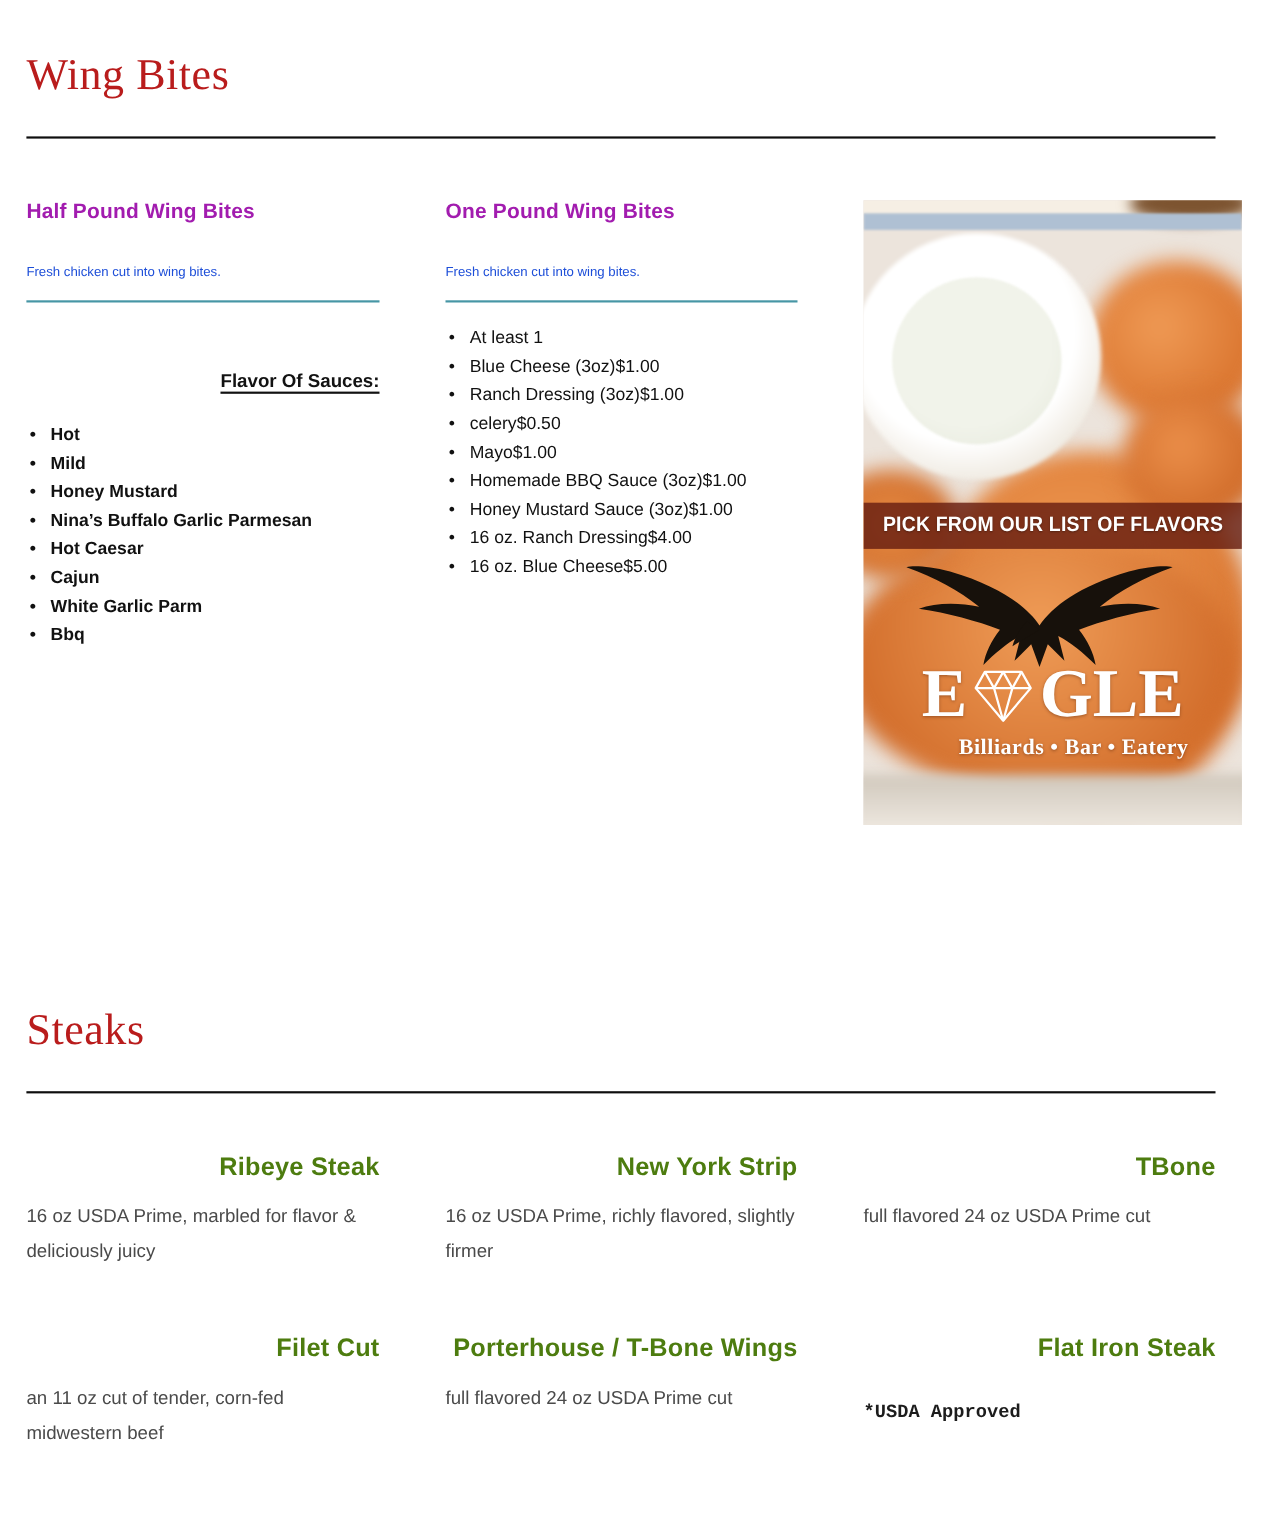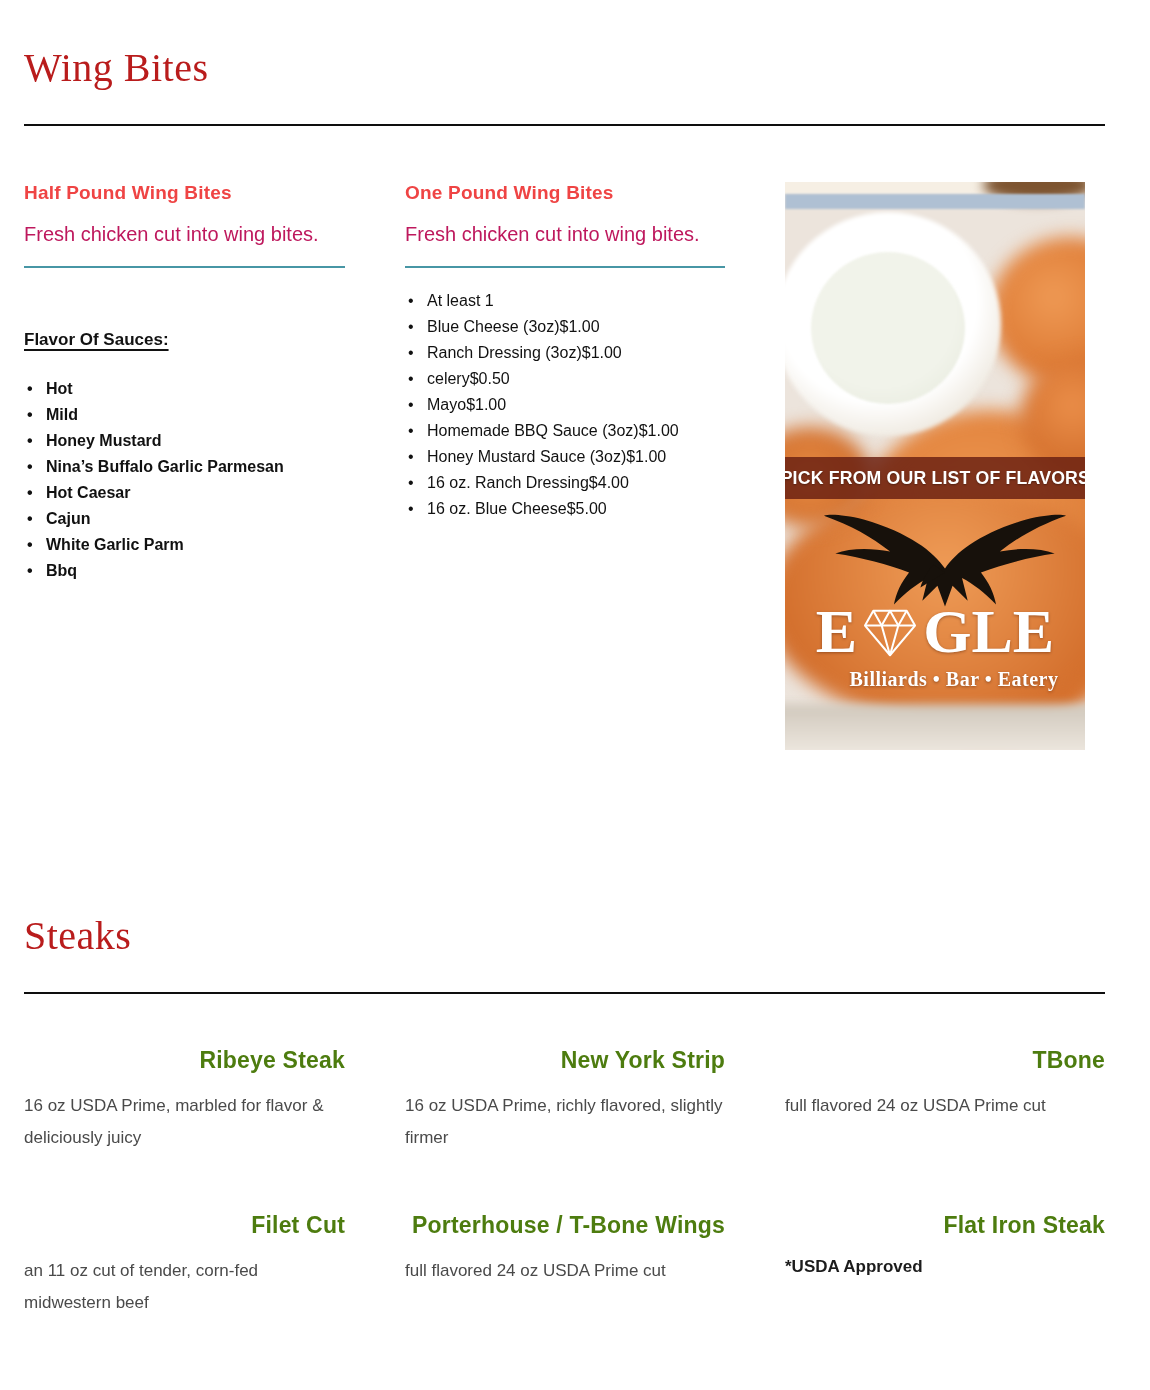--- a/index.html
+++ b/index.html
@@ -27,40 +27,41 @@
   
   .wing-grid {
     margin-top:56px;
     display:grid;
     grid-template-columns:321px 320px 320px;
     column-gap:60px;
   }
   .item-name {
     font-size:19px;
     font-weight:700;
-    color:#ef4444;
+    color:#a21caf;
     letter-spacing:0.2px;
   }
   .item-desc {
-    margin-top:16px;
-    font-size:20px;
-    color:#be185d;
+    margin-top:35px;
+    font-size:12px;
+    color:#1d4ed8;
     line-height:1.45;
   }
   .teal-line { border:none; border-top:2px solid #4796a5; margin-top:17px; }
 
   .sub-heading {
     margin-top:56px;
     font-size:17px;
     font-weight:700;
     color:#121212;
     line-height:32px;
     text-decoration:underline;
     text-decoration-thickness:1.5px;
     text-underline-offset:4px;
+    text-align:right;
   }
   .narrow { max-width:292px; }
 
   ul.menu-list { margin-top:20px; list-style:none; }
   ul.menu-list li {
     position:relative;
     padding-left:22px;
     font-size:16px;
     line-height:26px;
     color:#111111;
@@ -68,21 +69,21 @@
   ul.menu-list li::before {
     content:"•";
     position:absolute; left:3px; top:0;
     font-size:16px;
   }
   ul.bold-list li { font-weight:700; }
 
   
   .photo {
     position:relative;
-    width:300px; height:568px;
+    width:344px; height:568px;
     overflow:hidden;
     background:#ece4dc;
   }
   .strip-top { position:absolute; top:0; left:0; right:0; height:12px; background:#f6efe4; }
   .blob-brown { position:absolute; top:-14px; right:-8px; width:110px; height:34px; border-radius:50%; background:#7d5430; filter:blur(6px); }
   .band-blue { position:absolute; top:12px; left:0; right:0; height:15px; background:#afc0d3; filter:blur(1px); }
   .wing { position:absolute; border-radius:50%; filter:blur(9px); }
   .w1 { left:205px; top:55px;  width:160px; height:150px; background:radial-gradient(circle at 40% 40%, #ef9a55, #d9732d 70%); }
   .w2 { left:235px; top:175px; width:130px; height:120px; background:radial-gradient(circle at 40% 40%, #eb8f4a, #cf6a28 70%); }
   .w3 { left:55px;  top:228px; width:300px; height:330px; background:radial-gradient(circle at 45% 30%, #ee9750, #d5702c 75%); }
@@ -148,21 +149,21 @@
     color:#4d7c0f;
     letter-spacing:0.2px;
     text-align:right;
   }
   .steak-desc {
     margin-top:16px;
     font-size:17px;
     line-height:32px;
     color:#4a4a4a;
   }
-  .steak-desc.strong { color:#1c1c1c; font-weight:700; margin-top:12px; }
+  .steak-desc.strong { color:#1c1c1c; font-weight:700; margin-top:30px;font-family:Liberation Mono, monospace; }
 </style>
 </head>
 <body>
 
 <div class="container">
 
   <section>
     <h1 class="section-title">Wing Bites</h1>
     <hr class="rule">
 

